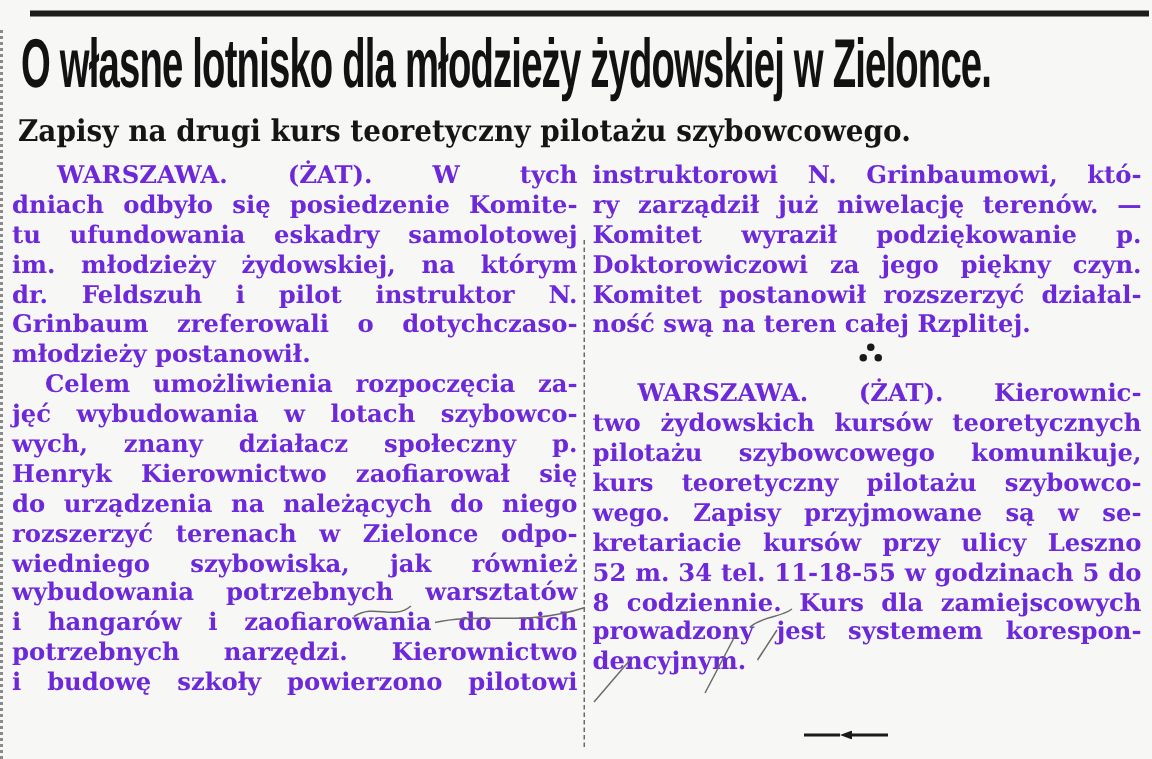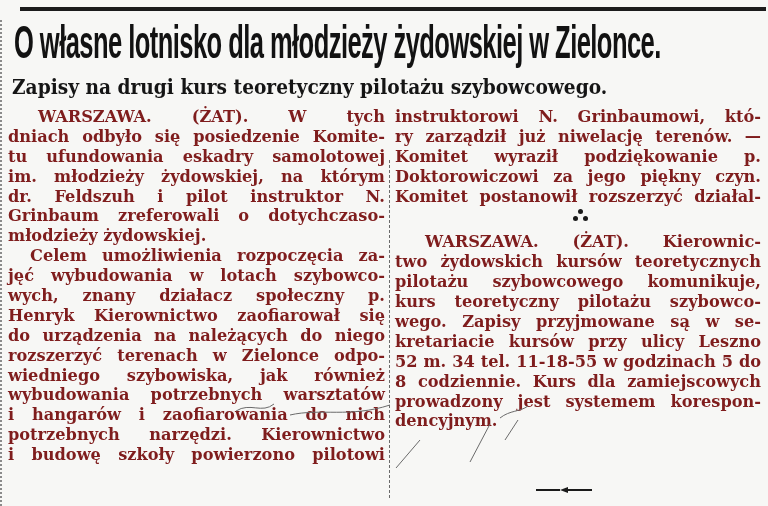--- a/index.html
+++ b/index.html
@@ -41,21 +41,21 @@
       transform-origin: left top;
       transform: scaleX(0.93);
       color: #151515;
     }
     .col {
       position: absolute; top: 107px;
       font-family: "DejaVu Serif", serif;
       font-weight: bold;
       font-size: 16.2px;
       line-height: 19.9px;
-      color: #7f1d1d;
+      color: #6d28d9;
     }
     .col-left { left: 8px; width: 377px; }
     .col-right { left: 395px; width: 366px; }
     .line {
       display: block; white-space: nowrap; height: 19.9px;
       text-align: justify; text-align-last: justify;
       overflow: visible;
     }
     .line.last { text-align-last: left; }
     .line.indent { padding-left: 22px; }
@@ -88,21 +88,21 @@
 
 <div class="subhead">Zapisy na drugi kurs teoretyczny pilotażu szybowcowego.</div>
 
 <div class="col col-left">
   <span class="line indent-big">WARSZAWA.  (ŻAT).  W  tych</span>
   <span class="line">dniach odbyło się posiedzenie Komite-</span>
   <span class="line">tu ufundowania eskadry samolotowej</span>
   <span class="line">im. młodzieży żydowskiej, na którym</span>
   <span class="line">dr.  Feldszuh  i pilot  instruktor  N.</span>
   <span class="line">Grinbaum  zreferowali o dotychczaso-</span>
-  <span class="line last">młodzieży żydowskiej.</span>
+  <span class="line last">młodzieży postanowił.</span>
   <span class="line indent">Celem umożliwienia rozpoczęcia za-</span>
   <span class="line">jęć wybudowania w lotach szybowco-</span>
   <span class="line">wych,  znany  działacz  społeczny p.</span>
   <span class="line">Henryk Kierownictwo  zaofiarował się</span>
   <span class="line">do urządzenia na należących do niego</span>
   <span class="line">rozszerzyć terenach w Zielonce odpo-</span>
   <span class="line">wiedniego  szybowiska,  jak  również</span>
   <span class="line">wybudowania potrzebnych warsztatów</span>
   <span class="line">i hangarów  i zaofiarowania  do nich</span>
   <span class="line">potrzebnych   narzędzi.  Kierownictwo</span>
@@ -110,20 +110,21 @@
 </div>
 
 <div class="column-divider"></div>
 
 <div class="col col-right">
   <span class="line">instruktorowi N. Grinbaumowi, któ-</span>
   <span class="line">ry zarządził już niwelację terenów. —</span>
   <span class="line">Komitet  wyraził  podziękowanie  p.</span>
   <span class="line">Doktorowiczowi za jego piękny czyn.</span>
   <span class="line">Komitet postanowił rozszerzyć działal-</span>
+  <span class="line last">ność swą na teren całej Rzplitej.</span>
   <span class="separator">
     <span class="dots">
       <span class="dot" style="left:7px;top:0;"></span>
       <span class="dot" style="left:2px;top:7px;"></span>
       <span class="dot" style="left:12px;top:7px;"></span>
     </span>
   </span>
   <span class="line indent-big">WARSZAWA. (ŻAT).  Kierownic-</span>
   <span class="line">two żydowskich kursów teoretycznych</span>
   <span class="line">pilotażu  szybowcowego  komunikuje,</span>

